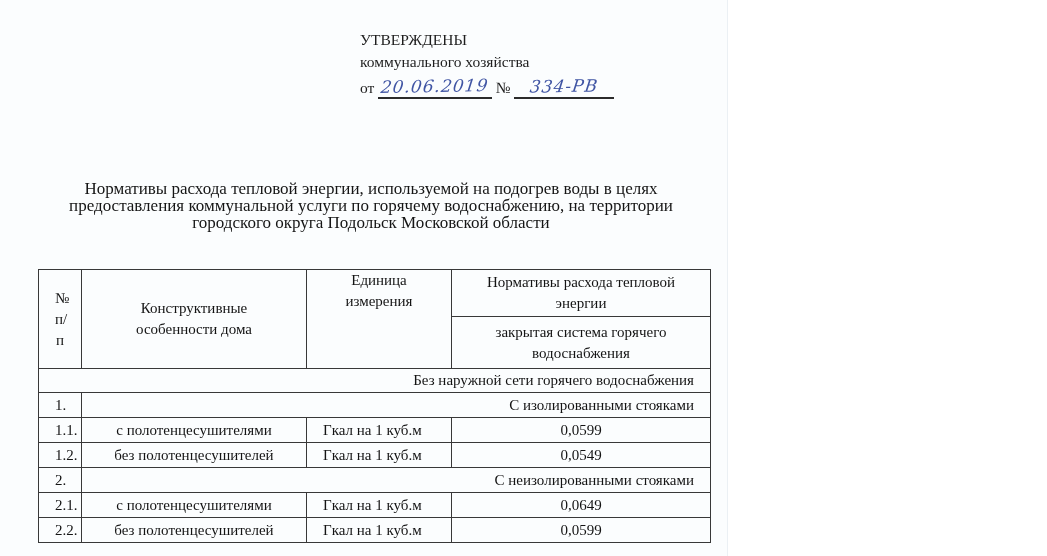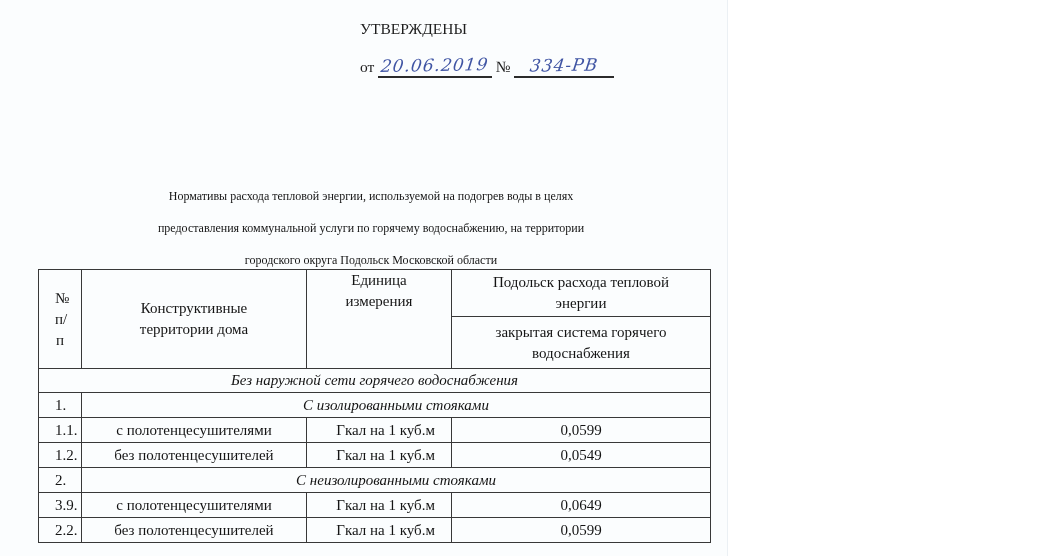--- a/index.html
+++ b/index.html
@@ -14,29 +14,29 @@
   .page-scan {
     position: absolute;
     left: 0; top: 0;
     width: 728px; height: 556px;
     background: #fbfdfe;
     border-right: 1px solid rgba(120,150,170,0.12);
   }
   
   .approval {
     position: absolute;
-    left: 360px; top: 18px;
+    left: 360px; top: 29px;
     width: 360px;
     font-size: 15.5px;
     line-height: 22px;
     color: #1e1e1e;
   }
   .approval .line { white-space: nowrap; }
   .approval .ref-line {
-    margin-top: 16px;
+    margin-top: 4px;
     display: flex;
     align-items: flex-end;
     white-space: nowrap;
   }
   .hw-slot {
     display: inline-block;
     border-bottom: 2px solid #2b2b2b;
     text-align: center;
     padding: 0 3px 1px 3px;
     margin: 0 4px;
@@ -52,22 +52,22 @@
     letter-spacing: 1px;
     transform: skewX(-8deg) rotate(-1deg);
     font-family: "DejaVu Serif", serif;
   }
   
   .doc-title {
     position: absolute;
     left: 26px; top: 180px;
     width: 690px;
     text-align: center;
-    font-size: 12px;
-    line-height: 32px;
+    font-size: 17px;
+    line-height: 17px;
     white-space: pre-line;
     color: #151515;
   }
   
   table.norms {
     position: absolute;
     left: 38px; top: 269px;
     width: 672px;
     border-collapse: collapse;
     table-layout: fixed;
@@ -86,31 +86,32 @@
   col.c4 { width: 259px; }
   tr.head-top { height: 47px; }
   tr.head-sub { height: 52px; }
   th.cell-center { text-align: center; vertical-align: middle; }
   th.prewrap { white-space: pre-line; }
   th.top-align { vertical-align: top; padding-top: 3px; }
   tbody tr { height: 25px; }
   tbody tr.section-row { height: 24px; }
   td.num { text-align: center; }
   td.feature { text-align: center; margin-top: 44px; }
-  td.unit { text-align: right; padding-left: 10px; font-family: Liberation Serif, serif; }
+  td.unit { text-align: left; padding-left: 10px; font-family: Liberation Serif, serif; }
   td.value { text-align: center; }
-  td.span-cell { text-align: center; font-style: italic; }
+  td.span-cell { text-align: right; }
 </style>
 </head>
 <body>
 
 <div class="page-scan"></div>
 
 <div class="approval">
   <div class="line">УТВЕРЖДЕНЫ</div>
+  <div class="line">коммунального хозяйства</div>
   <div class="ref-line">
     <span>от</span>
     <span class="hw-slot date-slot"><span class="handwriting">20.06.2019</span></span>
     <span>№</span>
     <span class="hw-slot num-slot"><span class="handwriting">334-РВ</span></span>
   </div>
 </div>
 
 <div class="doc-title">Нормативы расхода тепловой энергии, используемой на подогрев воды в целях
 предоставления коммунальной услуги по горячему водоснабжению, на территории
@@ -121,24 +122,24 @@
     <col class="c1">
       <col class="c2">
       <col class="c3">
       <col class="c4">
   </colgroup>
   <thead>
     <tr class="head-top">
       <th rowspan="2" class="cell-center prewrap">№
 п/п</th>
       <th rowspan="2" class="cell-center prewrap">Конструктивные
-территории дома</th>
+особенности дома</th>
       <th rowspan="2" class="cell-center prewrap top-align">Единица
 измерения</th>
-      <th class="cell-center prewrap">Подольск расхода тепловой
+      <th class="cell-center prewrap">Нормативы расхода тепловой
 энергии</th>
     </tr>
     <tr class="head-sub">
       <th class="cell-center prewrap">закрытая система  горячего
 водоснабжения</th>
     </tr>
   </thead>
   <tbody>
     <tr class="section-row">
       <td colspan="4" class="span-cell">Без наружной сети горячего водоснабжения</td>
@@ -157,21 +158,21 @@
       <td class="num">1.2.</td>
       <td class="feature">без полотенцесушителей</td>
       <td class="unit">Гкал на 1 куб.м</td>
       <td class="value">0,0549</td>
     </tr>
     <tr>
       <td class="num">2.</td>
       <td colspan="3" class="span-cell">С неизолированными стояками</td>
     </tr>
     <tr>
-      <td class="num">3.9.</td>
+      <td class="num">2.1.</td>
       <td class="feature">с полотенцесушителями</td>
       <td class="unit">Гкал на 1 куб.м</td>
       <td class="value">0,0649</td>
     </tr>
     <tr>
       <td class="num">2.2.</td>
       <td class="feature">без полотенцесушителей</td>
       <td class="unit">Гкал на 1 куб.м</td>
       <td class="value">0,0599</td>
     </tr>

